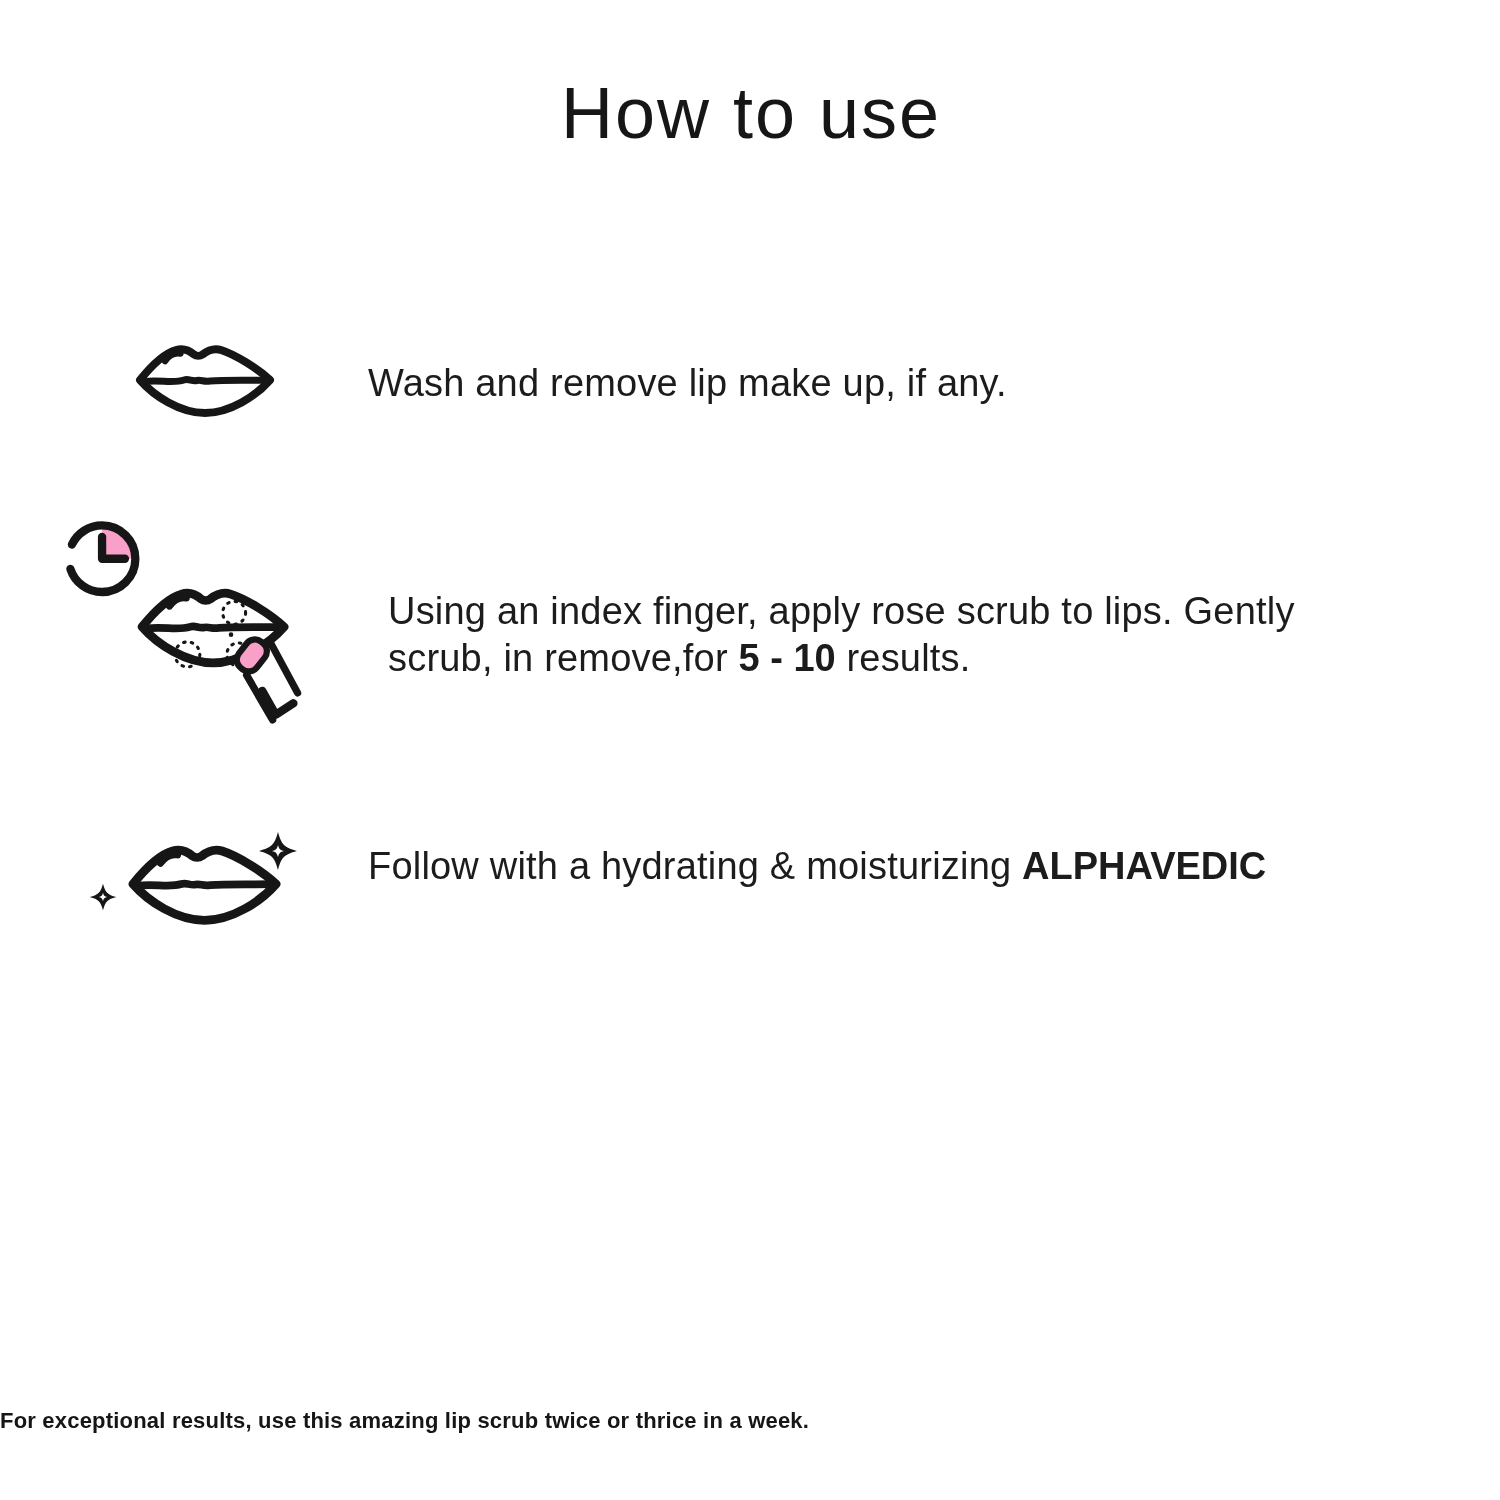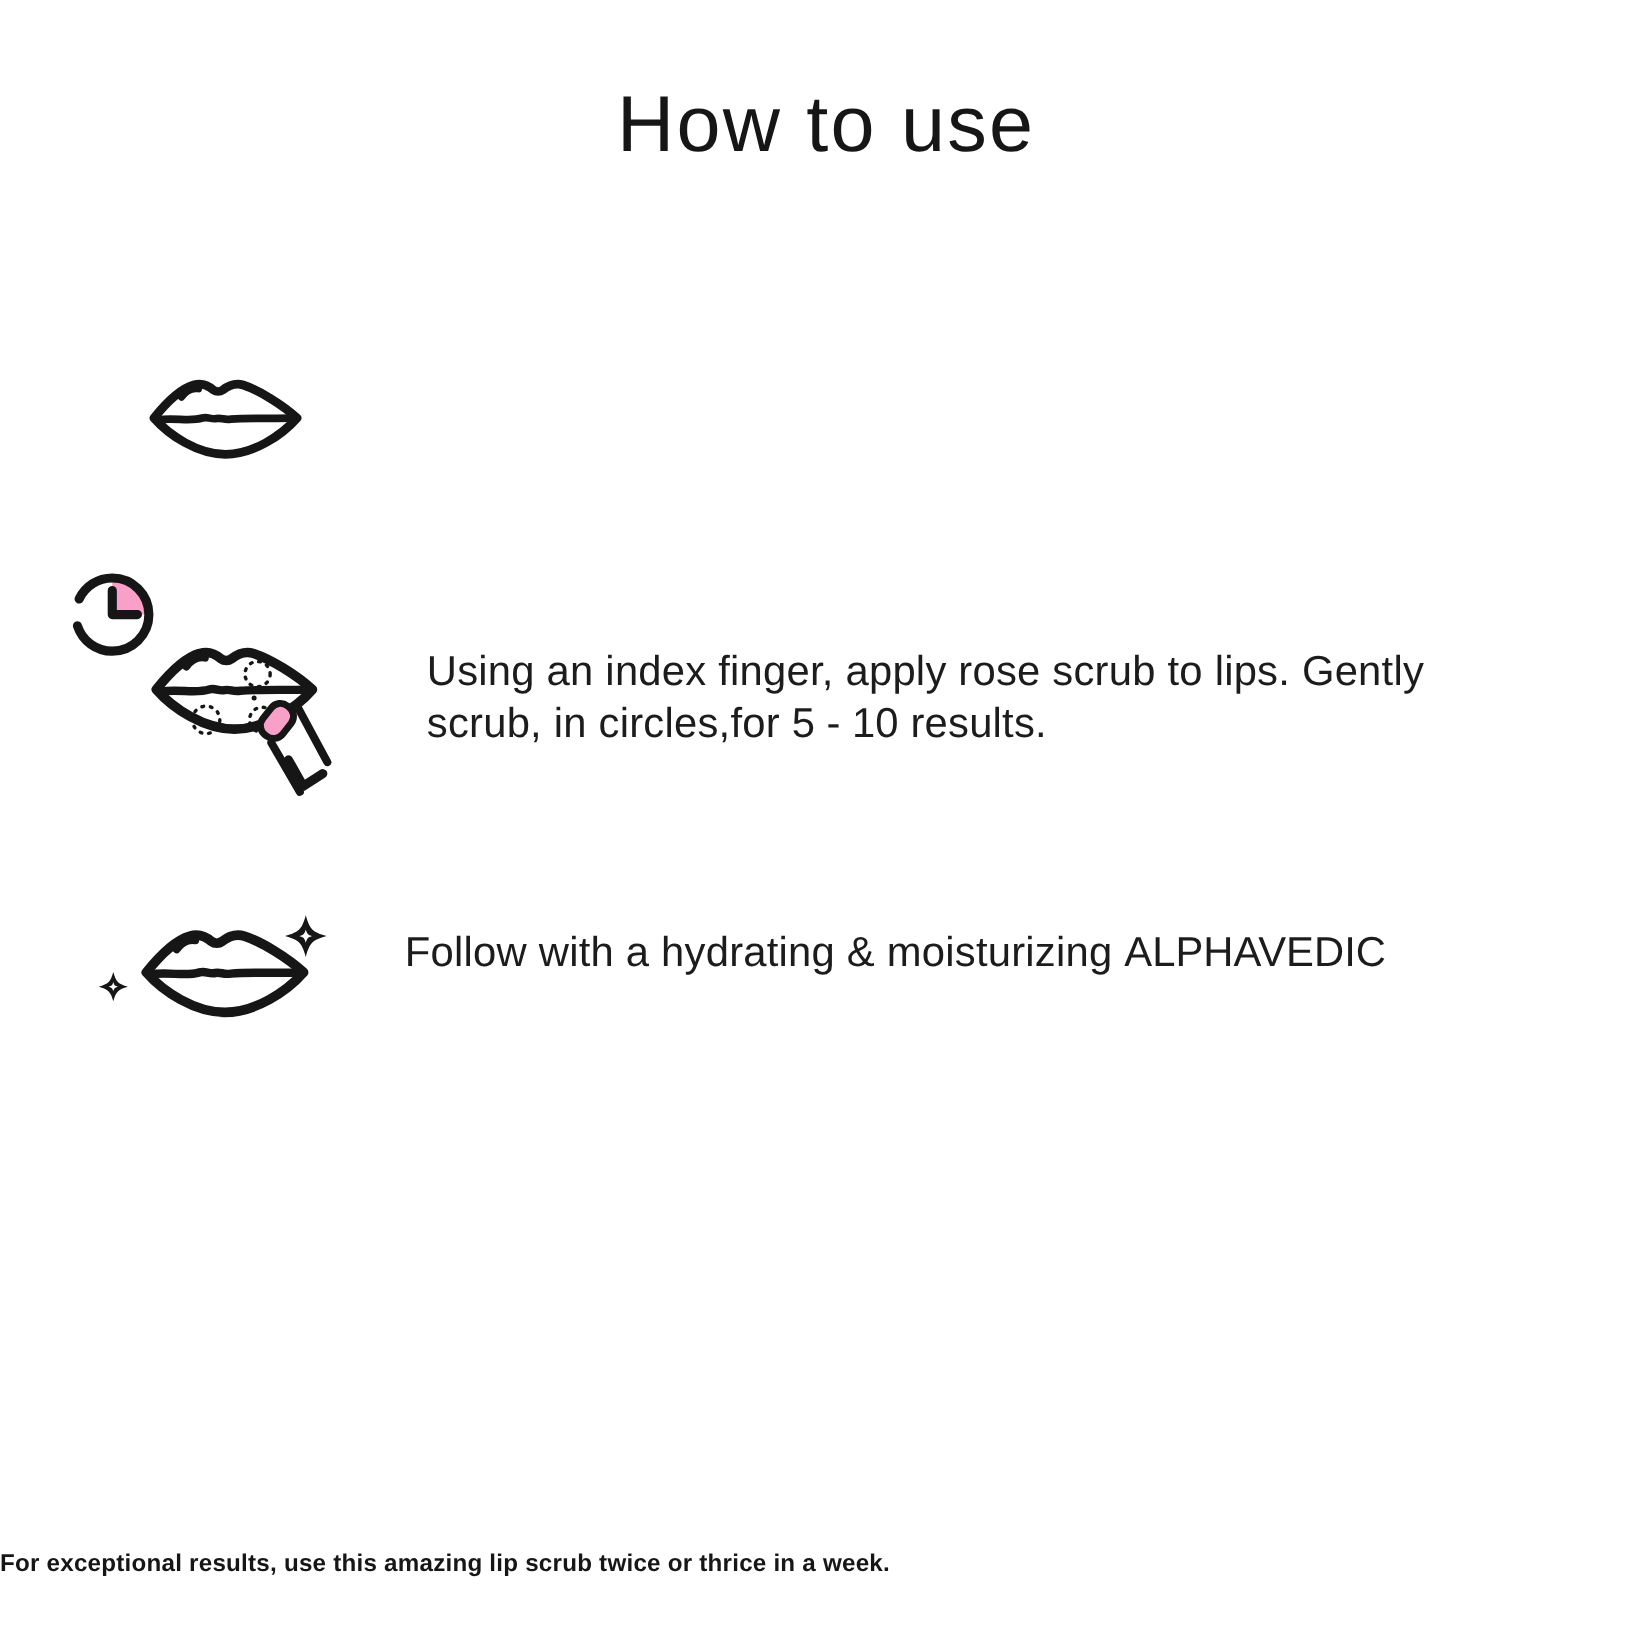--- a/index.html
+++ b/index.html
@@ -24,21 +24,21 @@
   .step-text{
     position:absolute;
     left:368px;
     font-size:38px;
     line-height:47px;
     letter-spacing:0.2px;
     font-weight:300;
     color:#1c1c1c;
     white-space:nowrap;
   }
-  .step-text .b{font-weight:400;letter-spacing:0;}
+  .step-text .b{font-weight:700;letter-spacing:0;}
   .footer-note{
     position:absolute;
     left:0;top:1408px;width:100%;
     font-size:22px;
     font-weight:700;
     letter-spacing:0.2px;
     color:#161616;
   }
   svg{display:block;overflow:visible;}
   .art{fill:none;stroke-linecap:round;stroke-linejoin:round;}
@@ -72,20 +72,23 @@
 
   <div class="title">How to use</div>
 
   <div class="step-icon" style="left:130px;top:330px;">
     <svg width="150" height="100" viewBox="0 0 150 100">
       <g stroke="#161616">
         <use href="#lips-art"></use>
       </g>
     </svg>
   </div>
+  <div class="step-text" style="top:360px;">
+    <div>Wash and remove lip make up, if any.</div>
+  </div>
 
   <div class="step-icon" style="left:56px;top:514px;">
     <svg width="245" height="208" viewBox="0 0 235 200">
       <g class="art" stroke="#161616">
 
         <g>
           <path stroke="none" d="M44 43 L44 11 A32 32 0 0 1 76 43 Z" fill="#F8A0C8"></path>
           <circle cx="44" cy="43" r="32" stroke-width="8" pathLength="100" stroke-dasharray="88 12" stroke-dashoffset="-57"></circle>
           <path stroke-width="8" d="M44 22 L44 43 L66 43"></path>
         </g>
@@ -107,21 +110,21 @@
           <path stroke-width="7" d="M205 122 L232 172"></path>
           <path stroke-width="7" d="M183 155 L208 198"></path>
           <path stroke-width="8" d="M198 170 L211 193 L228 182"></path>
           <rect x="-11" y="-16" width="22" height="32" rx="10" transform="translate(188,136) rotate(38)" stroke-width="6" fill="#F8A0C8"></rect>
         </g>
       </g>
     </svg>
   </div>
   <div class="step-text" style="top:588px;margin-left:20px;">
     <div>Using an index finger, apply rose scrub to lips. Gently</div>
-    <div><span>scrub, in circles,for </span><span class="b">5 - 10</span><span> results.</span></div>
+    <div><span>scrub, in remove,for </span><span class="b">5 - 10</span><span> results.</span></div>
   </div>
 
   <div class="step-icon" style="left:78px;top:810px;">
     <svg width="232" height="160" viewBox="0 0 232 160">
       <g class="art" stroke="#161616">
         <g transform="translate(44,19) scale(1.1)">
           <use href="#lips-art"></use>
         </g>
         <g stroke="none">
           <g transform="translate(200,41) scale(1.35)">

